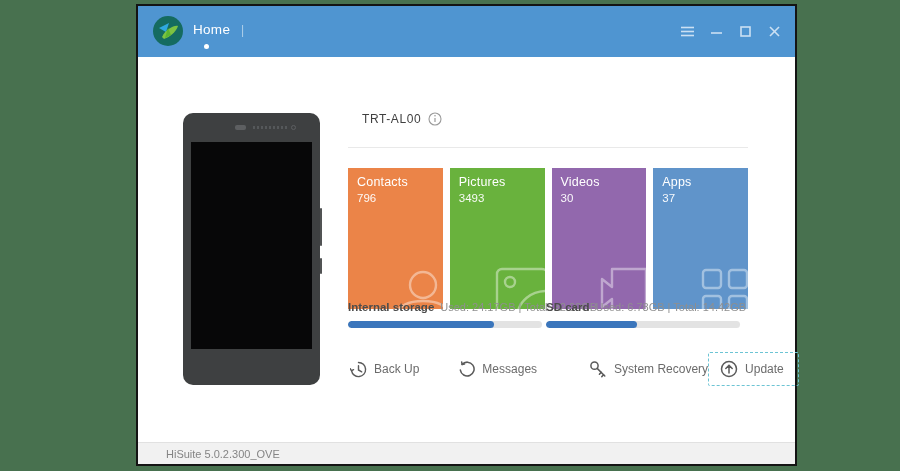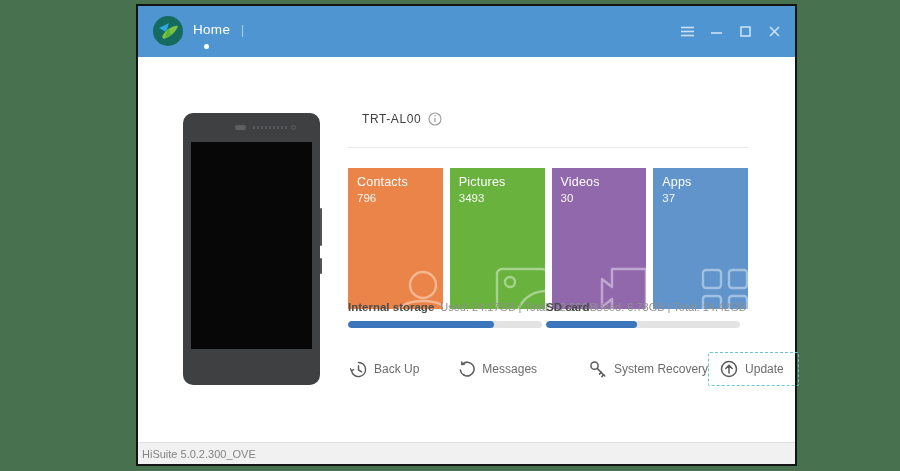--- a/index.html
+++ b/index.html
@@ -68,21 +68,21 @@
   .action { display:flex; align-items:center; gap:7px; color:#6b6b6b; font-size:12px;
             cursor:pointer; white-space:nowrap; }
   .action svg { flex:none; }
   .vdiv { width:1px; height:18px; background:#e0e0e0; }
   .update-box { display:flex; align-items:center; gap:7px; border:1px dashed #6CC4D4;
                 padding:7px 14px 7px 11px; border-radius:2px; }
 
   
   .statusbar { position:absolute; left:0; bottom:0; width:657px; height:22px; background:#F1F1F1;
                border-top:1px solid #e1e1e1; display:flex; align-items:center; }
-  .status-text { margin-left:4px; font-size:11px; color:#848484; }
+  .status-text { margin-left:28px; font-size:11px; color:#848484; }
 </style>
 </head>
 <body>
 
 <div class="desktop">
   <div class="window">
 
     <div class="titlebar">
       <div class="logo">
         <svg width="32" height="32" viewBox="0 0 32 32">

